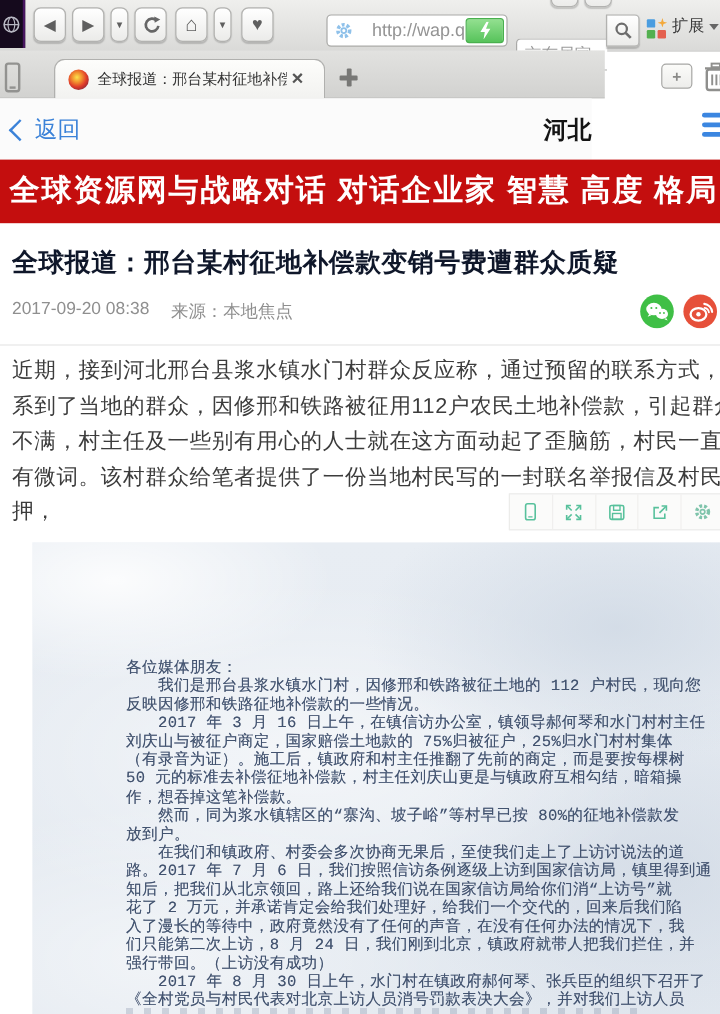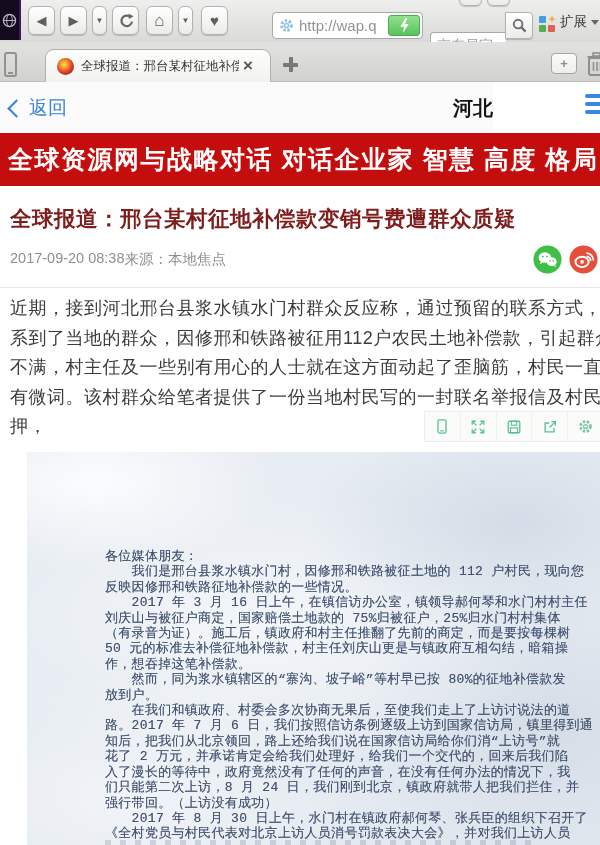--- a/index.html
+++ b/index.html
@@ -10,41 +10,41 @@
     background:linear-gradient(#efefed,#dadad8);border-bottom:1px solid #c6c6c4;}
   #logo{position:absolute;left:0;top:0;width:19px;height:40px;background:#150a1d;border-right:2px solid #47155f;
     display:flex;align-items:center;justify-content:center;}
   .tbtn{position:absolute;top:6px;height:29px;background:linear-gradient(#ffffff,#ebebe9);
     border:1px solid #b2b2b0;border-radius:6px;box-shadow:0 1px 1px rgba(0,0,0,.18);
     display:flex;align-items:center;justify-content:center;color:#5f5f5f;box-sizing:border-box;}
   .tbtn.small{font-size:8px;}
   .stub{top:-18px;height:24px;}
   #urlbar{position:absolute;left:272px;top:12px;width:151px;height:27px;background:#fff;
     border:1px solid #a9a9a7;border-radius:4px;box-sizing:border-box;display:flex;align-items:center;}
-  #url-text{color:#949494;font-size:15px;margin-left:5px;flex:1;white-space:nowrap;overflow:hidden;}
+  #url-text{color:#949494;font-size:15px;margin-left:16px;flex:1;white-space:nowrap;overflow:hidden;}
   #speed-badge{width:32px;height:21px;margin-right:2px;border-radius:3px;flex:0 0 auto;
     background:linear-gradient(#93e090,#57c35b);border:1px solid #49b04e;box-sizing:border-box;position:relative;}
   #speed-badge i{position:absolute;left:9px;top:2px;width:13px;height:15px;background:#fff;
     clip-path:polygon(58% 0,18% 58%,46% 58%,38% 100%,82% 40%,54% 40%,72% 0);}
   #searchbox{position:absolute;left:430px;top:12px;width:76px;height:27px;background:#fff;
     border:1px solid #a9a9a7;border-right:none;border-radius:4px 0 0 4px;box-sizing:border-box;
     display:flex;align-items:center;overflow:hidden;margin-top:20px;}
   #search-text{color:#9a9a9a;font-size:14px;margin-left:6px;white-space:nowrap;}
   #grid-icon{position:absolute;left:539px;top:15px;width:16px;height:16px;}
   #grid-icon b{position:absolute;width:7px;height:7px;border-radius:1px;}
   #grid-icon .g1{left:0;top:1px;background:#4a9de0;}
   #grid-icon .g2{left:9px;top:0;width:8px;height:8px;background:#f3a93c;
     clip-path:polygon(50% 0,62% 38%,100% 50%,62% 62%,50% 100%,38% 62%,0 50%,38% 38%);}
   #grid-icon .g3{left:0;top:10px;background:#53b050;}
   #grid-icon .g4{left:9px;top:10px;background:#e4604e;}
   #ext-label{position:absolute;left:560px;top:14px;font-size:13.5px;color:#3a3a3a;line-height:16px;}
   #ext-caret{position:absolute;left:591px;top:20px;width:0;height:0;
     border-left:4px solid transparent;border-right:4px solid transparent;border-top:5px solid #666;}
   
-  #tabstrip{position:absolute;left:0;top:42px;width:600px;height:40px;
+  #tabstrip{position:absolute;left:0;top:42px;width:504px;height:40px;
     background:linear-gradient(#e2e2e0,#d2d2d0);border-bottom:1px solid #bcbcba;box-sizing:border-box;}
   #phone-toggle{position:absolute;left:4px;top:10px;width:13px;height:25px;border:2px solid #929290;
     border-radius:3px;box-sizing:border-box;}
   #phone-toggle::after{content:"";position:absolute;left:2px;bottom:1px;width:5px;height:2px;background:#929290;}
   #tab{position:absolute;left:45px;top:7px;width:226px;height:33px;
     background:linear-gradient(#fdfdfb,#f2f2f0);border:1px solid #b0b0ae;border-bottom:none;
     border-radius:9px 9px 0 0;box-sizing:border-box;display:flex;align-items:center;}
   #tab-favicon{width:17px;height:17px;border-radius:50%;margin:0 7px 0 11px;flex:0 0 auto;
     background:radial-gradient(circle at 42% 38%,#fbe14d 0%,#f2922f 28%,#e03c2a 55%,#b03030 70%,#3a66c8 100%);}
   #tab-title{font-size:12.5px;color:#333;white-space:nowrap;overflow:hidden;width:158px;}
@@ -65,22 +65,22 @@
   #page-title{position:absolute;left:0;top:13px;width:100%;text-align:right;
     font-size:20px;font-weight:bold;color:#141414;}
   #hamburger{position:absolute;left:585px;top:94px;width:20px;}
   #hamburger b{display:block;width:20px;height:4px;border-radius:2px;background:#3b86e0;margin-bottom:4px;}
   
   #banner{position:absolute;left:0;top:133px;width:600px;height:53px;background:#c40e0e;overflow:hidden;}
   #banner-text{position:absolute;left:8px;top:0;line-height:53px;color:#fff;font-weight:bold;
     font-size:25px;letter-spacing:1.5px;white-space:nowrap;}
   
   #article-title{position:absolute;left:10px;top:204px;width:590px;font-size:21.5px;font-weight:bold;
-    color:#7f1d1d;letter-spacing:.5px;white-space:nowrap;overflow:hidden;}
-  #meta{position:absolute;left:10px;top:250px;display:flex;font-size:14.5px;color:#8f8f8f;}
+    color:#0f172a;letter-spacing:.5px;white-space:nowrap;overflow:hidden;}
+  #meta{position:absolute;left:10px;top:250px;display:flex;gap:18px;font-size:14.5px;color:#8f8f8f;}
   .share-icon{position:absolute;top:245px;width:29px;height:29px;}
   #wechat-icon{left:533px;} #weibo-icon{left:569px;}
   #meta-sep{position:absolute;left:0;top:287px;width:600px;height:1px;background:#e7e7e7;}
   .body-line{position:absolute;left:10px;width:600px;font-size:18px;color:#3c3c3c;
     letter-spacing:.5px;white-space:nowrap;overflow:hidden;height:29px;}
   
   #imgbar{position:absolute;left:424px;top:411px;width:180px;height:31px;background:#fbfbfa;
     border:1px solid #ececea;box-sizing:border-box;display:flex;}
   #imgbar .cell{width:35px;height:100%;display:flex;align-items:center;justify-content:center;}
   #imgbar .cell + .cell{border-left:1px solid #f0efee;}

